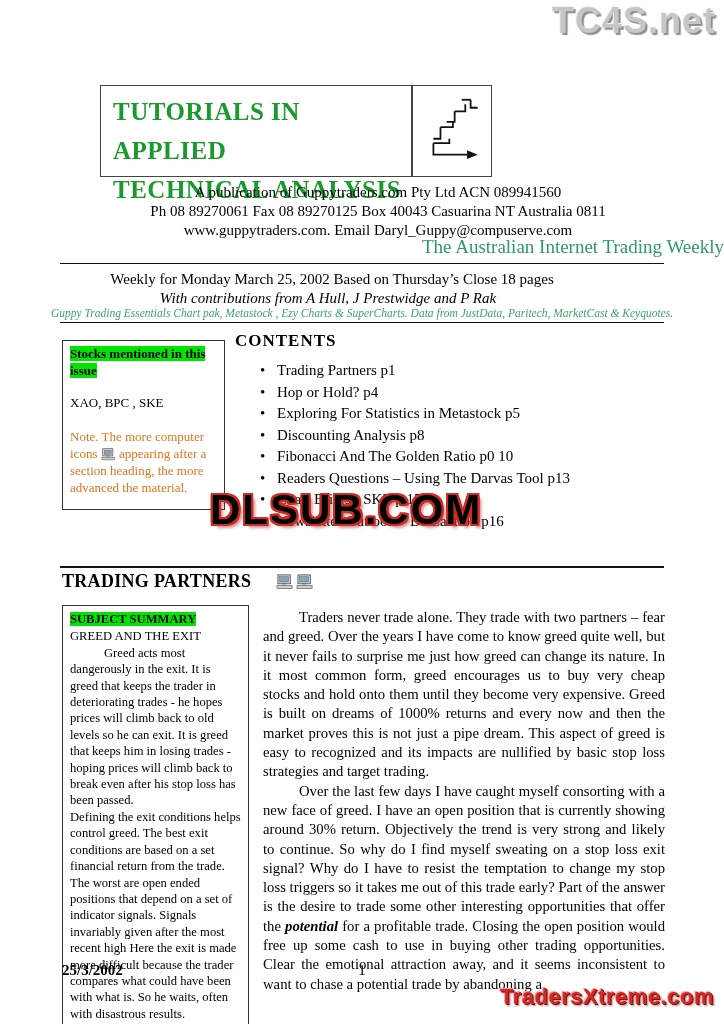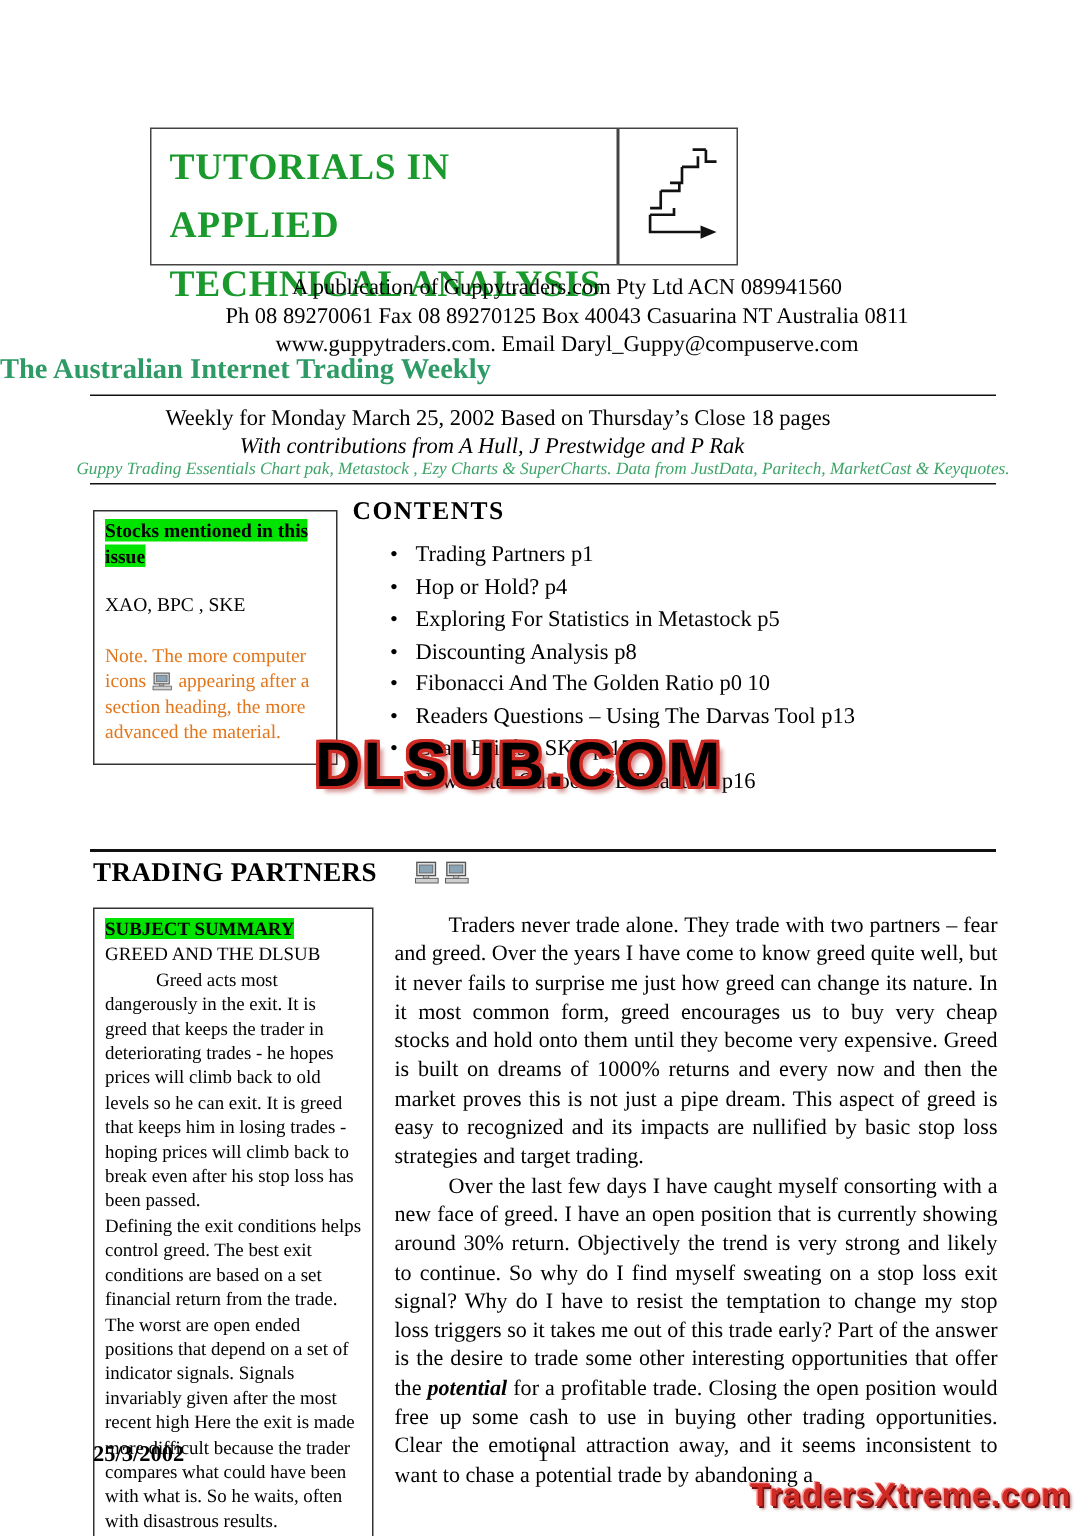--- a/index.html
+++ b/index.html
@@ -35,21 +35,21 @@
   }
 
   
   .masthead { position:absolute; left:100px; top:85px; display:flex; }
   .title-box { width:312px; height:92px; border:1px solid #444; padding:6px 0 0 12px; background:#fff; }
   .title-line { font-size:25px; font-weight:bold; color:var(--green_title,#1a9a2d); line-height:39px; letter-spacing:0.5px; }
   .logo-box { width:80px; height:92px; border:1px solid #444; display:flex; align-items:center; justify-content:center; background:#fff; }
 
   .pub { position:absolute; left:0; width:724px; text-align:center; font-size:15px; line-height:19.5px;padding-left:32px; }
   .pub-1 { top:183px; } .pub-2 { top:202px; } .pub-3 { top:221px; }
-  .subtitle { position:absolute; top:236px; left:0; width:724px; text-align:left; font-size:19px; color:var(--teal_subtitle,#2e9b67);font-weight:bold; }
+  .subtitle { position:absolute; top:236px; left:0; width:724px; text-align:right; font-size:19px; color:var(--teal_subtitle,#2e9b67); }
 
   .rule { position:absolute; left:60px; width:604px; border-top:1px solid #111; }
   .rule-1 { top:263px; } .rule-2 { top:322px; } .rule-3 { top:566px; border-top-width:2px; }
 
   .issue-1 { position:absolute; top:271px; left:0; width:664px; text-align:center; font-size:15px; }
   .issue-2 { position:absolute; top:290px; left:0; width:656px; text-align:center; font-size:15px; font-style:italic; }
   .issue-3 { position:absolute; top:307px; left:0; width:724px; text-align:center; font-size:11.5px; font-style:italic; color:var(--guppy_green,#3da568); }
 
   
   .stocks-box {
@@ -89,20 +89,21 @@
   .footer-page { position:absolute; left:60px; top:962px; width:604px; text-align:center; font-size:15px; }
 
   .pc-icon { display:inline-block; vertical-align:-3px; }
   .heading-icons { display:inline-flex; gap:2px; margin-left:4px; }
 </style>
 </head>
 <body>
 
 <div class="page">
 
+  <div class="wm-top">TC4S.net</div>
 
   <div class="masthead">
     <div class="title-box">
       <div class="title-line">TUTORIALS IN APPLIED</div>
       <div class="title-line">TECHNICAL ANALYSIS</div>
     </div>
     <div class="logo-box">
       <span>
         <svg viewBox="0 0 70 80" width="62" height="72" aria-hidden="true">
           <g stroke="#111" stroke-width="2" fill="none">
@@ -176,21 +177,21 @@
             <rect x="2" y="1" width="14" height="10" fill="#dcdcdc" stroke="#555"></rect>
             <rect x="4" y="3" width="10" height="6" fill="#8aa3b5" stroke="#555" stroke-width="0.5"></rect>
             <rect x="7" y="11" width="4" height="2" fill="#bbb" stroke="#555" stroke-width="0.5"></rect>
             <rect x="1" y="13" width="17" height="3.5" fill="#cfcfcf" stroke="#555" stroke-width="0.7"></rect>
           </svg></span>
     </span>
   </div>
 
   <div class="summary-box">
     <span class="hl">SUBJECT SUMMARY</span>
-    <div class="summary-title">GREED AND THE DLSUB</div>
+    <div class="summary-title">GREED AND THE EXIT</div>
     <div class="summary-p1">Greed acts most dangerously in the exit. It is greed that keeps the trader in deteriorating trades - he hopes prices will climb back to old levels so he can exit. It is greed that keeps him in losing trades - hoping prices will climb back to break even after his stop loss has been passed.</div>
     <div class="summary-p2">Defining the exit conditions helps control greed. The best exit conditions are based on a set financial return from the trade. The worst are open ended positions that depend on a set of indicator signals. Signals invariably given after the most recent high Here the exit is made more difficult because the trader compares what could have been with what is. So he waits, often with disastrous results.</div>
   </div>
 
   <div class="body-col">
     <p>Traders never trade alone. They trade with two partners – fear and greed. Over the years I have come to know greed quite well, but it never fails to surprise me just how greed can change its nature. In it most common form, greed encourages us to buy very cheap stocks and hold onto them until they become very expensive. Greed is built on dreams of 1000% returns and every now and then the market proves this is not just a pipe dream. This aspect of greed is easy to recognized and its impacts are nullified by basic stop loss strategies and target trading.</p>
     <p><span>Over the last few days I have caught myself consorting with a new face of greed. I have an open position that is currently showing around 30% return. Objectively the trend is very strong and likely to continue. So why do I find myself sweating on a  stop loss exit signal? Why do I have to resist the temptation to change my stop loss triggers so it takes me out of this trade early? Part of the answer is the desire to trade some other interesting opportunities that offer the </span><b><i><span>potential</span></i></b><span> for a profitable trade. Closing the open position would free up some cash to use in buying other trading opportunities. Clear the emotional attraction away, and it seems inconsistent to want to chase a potential trade by abandoning a</span></p>
   </div>
 
   <div class="footer-date">25/3/2002</div>

